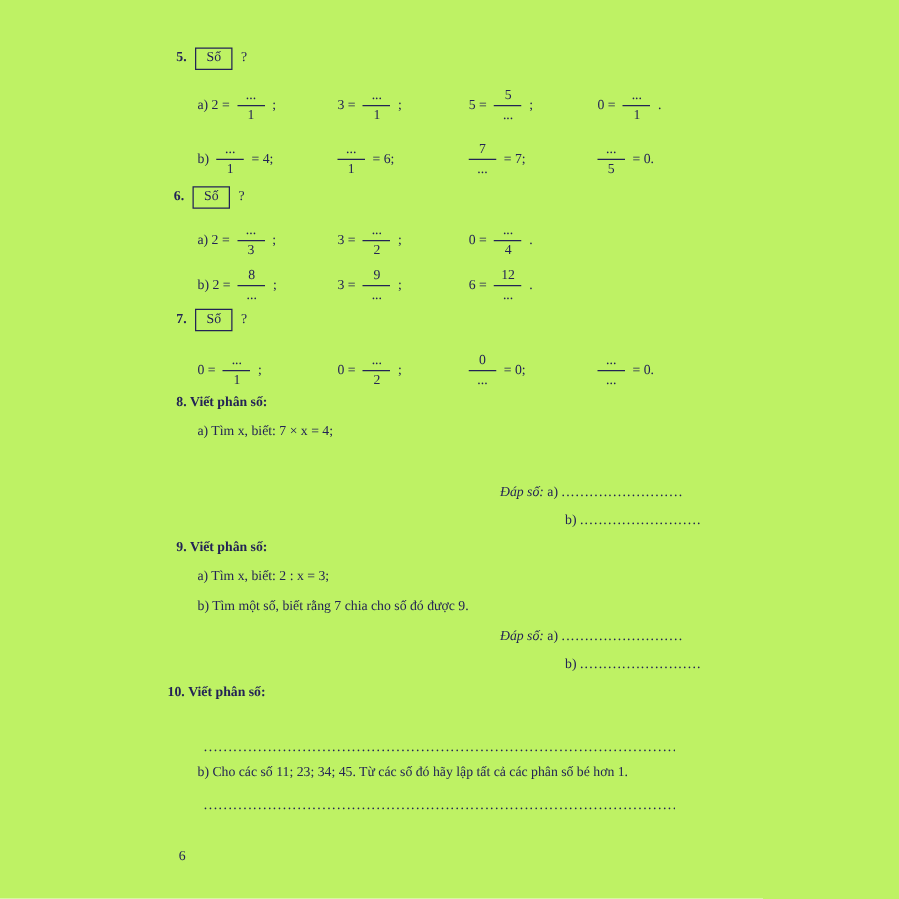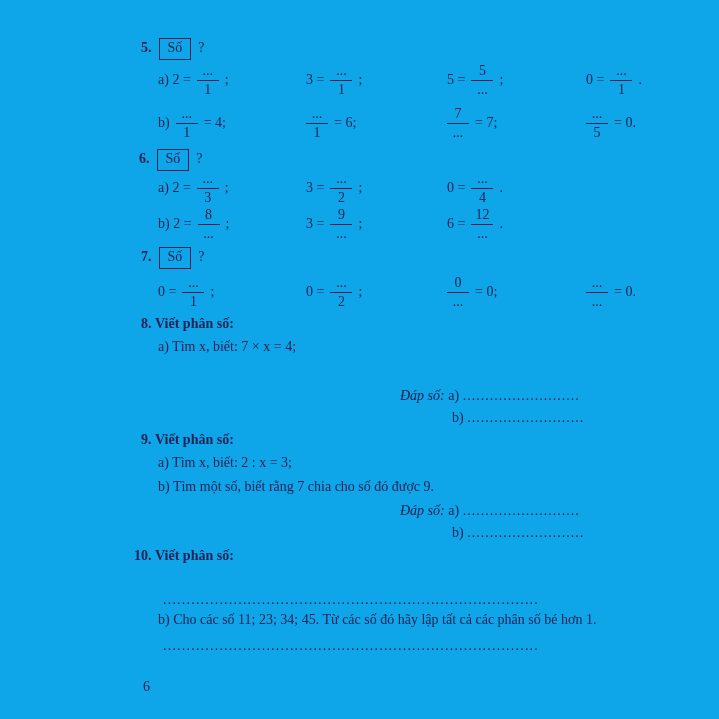--- a/index.html
+++ b/index.html
@@ -1,35 +1,35 @@
 <!DOCTYPE html>
 <html><head>
 <meta charset="utf-8">
 <style>
   html,body{margin:0;padding:0;background:#ffffff;}
   .page{
     position:relative;
     width:719px;height:719px;
-    background:#0ea5e9;
+    background:#bef264;
     font-family:"Liberation Serif","DejaVu Serif",serif;
     color:#232355;
-    font-size:14px;
+    font-size:11px;
     overflow:hidden;
   }
   .line{position:absolute;white-space:nowrap;}
   .bold{font-weight:bold;}
   .italic{font-style:italic;margin-top:23px;}
   .so-box{
     display:inline-block;
     border:1.3px solid #232355;
     padding:1px 8px 2px;
     margin:0 7px 0 7px;
     line-height:1.2;
   }
-  .eq-row{display:flex;align-items:center;height:36px;gap:36px;}
+  .eq-row{display:flex;align-items:flex-end;height:36px;}
   .eq-cell{display:flex;align-items:center;}
   .eq-cell:nth-child(1){width:112px;}
   .eq-cell:nth-child(2){width:105px;}
   .eq-cell:nth-child(3){width:103px;}
   .eq-pre{margin-right:6px;}
   .eq-suf{margin-left:6px;}
   .frac{display:inline-block;text-align:center;line-height:1.12;}
   .fnum{display:block;border-bottom:1px solid #232355;padding:0 4px 1px;min-width:14px;}
   .fden{display:block;padding-top:1px;}
   .ansdots{letter-spacing:1px;}

